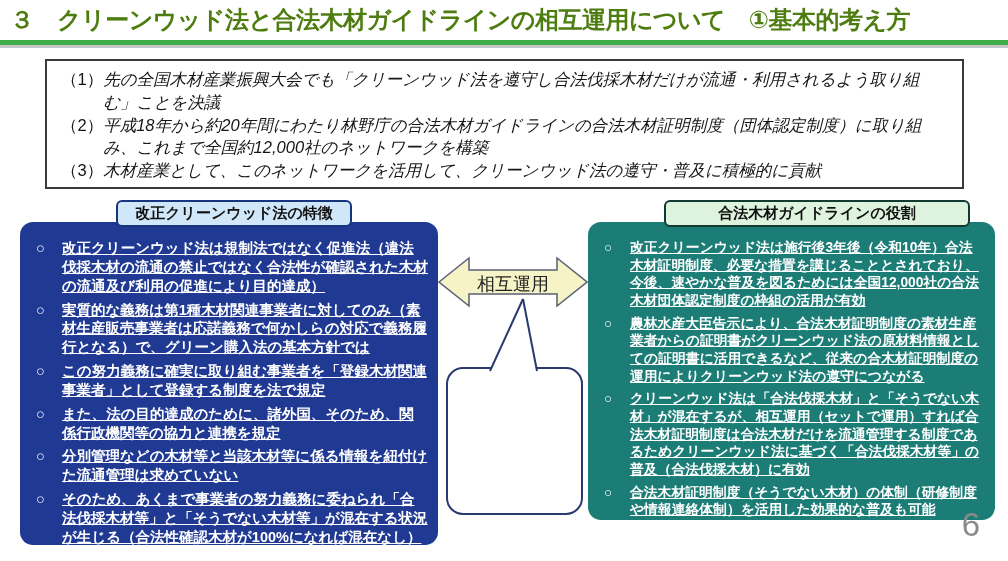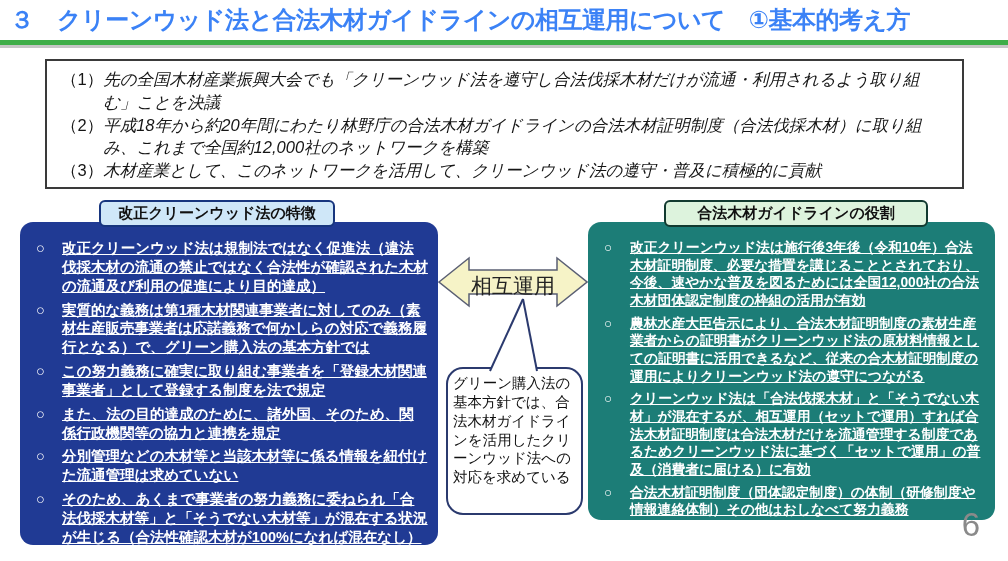--- a/index.html
+++ b/index.html
@@ -2,61 +2,61 @@
 <html><head>
 <meta charset="utf-8">
 <style>
   html,body{margin:0;padding:0;background:#fff;}
   .slide{
     position:relative;width:1008px;height:561px;background:#ffffff;
     font-family:"Liberation Sans","DejaVu Sans",sans-serif;overflow:hidden;
   }
   .title{
     position:absolute;left:10px;top:4px;font-size:24px;font-weight:bold;
-    color:#3b82f6;white-space:nowrap;letter-spacing:-0.5px;
+    color:#4d7c0f;white-space:nowrap;letter-spacing:-0.5px;
   }
   .divider-green{position:absolute;left:0;top:40px;width:1008px;height:5px;background:#3fae49;}
   .divider-gray{position:absolute;left:0;top:45px;width:1008px;height:3px;background:#c6c6c6;}
 
   .summary-box{
     position:absolute;left:45px;top:59px;width:919px;height:130px;
     border:2px solid #3a3a3a;background:#ffffff;box-sizing:border-box;
     padding:7px 14px;font-size:16.5px;line-height:1.38;color:#151515;overflow:hidden;
   }
   .s-item{display:flex;}
   .s-marker{flex:0 0 auto;white-space:pre;}
   .s-text{flex:1;font-style:italic;}
 
   .badge{
     position:absolute;z-index:3;text-align:center;font-weight:bold;font-size:15px;
     color:#101010;box-sizing:border-box;padding:2px 6px;border-radius:6px;white-space:nowrap;
   }
-  .badge-left{left:99px;top:200px;width:236px;background:#cfe7f8;border:2px solid #17357e;}
-  .badge-right{left:664px;top:200px;width:264px;background:#ddf3dd;border:2px solid #123a30;}
+  .badge-left{left:116px;top:200px;width:236px;background:#cfe7f8;border:2px solid #17357e;}
+  .badge-right{left:664px;top:200px;width:306px;background:#ddf3dd;border:2px solid #123a30;}
 
   .panel{
     position:absolute;box-sizing:border-box;border-radius:13px;color:#ffffff;
     font-weight:bold;overflow:hidden;
   }
   .panel-left{
     left:20px;top:222px;width:418px;height:323px;background:#203a94;
     font-size:14.5px;line-height:1.3;padding:17px 10px 8px 10px;
   }
   .panel-right{
     left:588px;top:222px;width:407px;height:298px;background:#1c7d77;
     font-size:13.8px;line-height:1.28;padding:17px 10px 8px 10px;
   }
   .bullet{display:flex;margin-bottom:5px;}
   .mk{flex:0 0 26px;padding-left:6px;}
   .tx{flex:1;text-decoration:underline;}
 
   .center-svg{position:absolute;left:438px;top:222px;width:150px;height:324px;}
   .arrow-label{
     position:absolute;left:455px;top:272px;width:116px;text-align:center;
-    font-size:21px;color:#222222;font-weight:500;
+    font-size:18px;color:#222222;font-weight:500;
   }
   .callout-text{
     position:absolute;left:453px;top:374px;width:126px;
     font-size:14.5px;line-height:1.3;color:#111111;font-weight:500;
   }
   .page-number{
     position:absolute;left:946px;top:506px;width:50px;text-align:center;
     font-size:33px;color:#8a8a8a;
   }
 </style>
@@ -69,21 +69,21 @@
   <div class="divider-green"></div>
   <div class="divider-gray"></div>
 
   <div class="summary-box">
     <div class="s-item">
       <span class="s-marker">（1）</span>
       <span class="s-text">先の全国木材産業振興大会でも「クリーンウッド法を遵守し合法伐採木材だけが流通・利用されるよう取り組む」ことを決議</span>
     </div>
     <div class="s-item">
       <span class="s-marker">（2）</span>
-      <span class="s-text">平成18年から約20年間にわたり林野庁の合法木材ガイドラインの合法木材証明制度（合法伐採木材）に取り組み、これまで全国約12,000社のネットワークを構築</span>
+      <span class="s-text">平成18年から約20年間にわたり林野庁の合法木材ガイドラインの合法木材証明制度（団体認定制度）に取り組み、これまで全国約12,000社のネットワークを構築</span>
     </div>
     <div class="s-item">
       <span class="s-marker">（3）</span>
       <span class="s-text">木材産業として、このネットワークを活用して、クリーンウッド法の遵守・普及に積極的に貢献</span>
     </div>
   </div>
 
   <div class="badge badge-left">改正クリーンウッド法の特徴</div>
   <div class="panel panel-left">
     <div class="bullet">
@@ -117,33 +117,32 @@
     <div class="bullet">
       <span class="mk">○</span>
       <span class="tx">改正クリーンウッド法は施行後3年後（令和10年）合法木材証明制度、必要な措置を講じることとされており、今後、速やかな普及を図るためには全国12,000社の合法木材団体認定制度の枠組の活用が有効</span>
     </div>
     <div class="bullet">
       <span class="mk">○</span>
       <span class="tx">農林水産大臣告示により、合法木材証明制度の素材生産業者からの証明書がクリーンウッド法の原材料情報としての証明書に活用できるなど、従来の合木材証明制度の運用によりクリーンウッド法の遵守につながる</span>
     </div>
     <div class="bullet">
       <span class="mk">○</span>
-      <span class="tx">クリーンウッド法は「合法伐採木材」と「そうでない木材」が混在するが、相互運用（セットで運用）すれば合法木材証明制度は合法木材だけを流通管理する制度であるためクリーンウッド法に基づく「セットで運用」の普及（消費者に届ける）に有効</span>
+      <span class="tx">クリーンウッド法は「合法伐採木材」と「そうでない木材」が混在するが、相互運用（セットで運用）すれば合法木材証明制度は合法木材だけを流通管理する制度であるためクリーンウッド法に基づく「合法伐採木材等」の普及（合法伐採木材）に有効</span>
     </div>
     <div class="bullet">
       <span class="mk">○</span>
-      <span class="tx">合法木材証明制度（団体認定制度）の体制（研修制度や情報連絡体制）その他はおしなべて努力義務</span>
+      <span class="tx">合法木材証明制度（そうでない木材）の体制（研修制度や情報連絡体制）を活用した効果的な普及も可能</span>
     </div>
   </div>
 
   <svg class="center-svg" width="150" height="324" viewBox="0 0 150 324" xmlns="http://www.w3.org/2000/svg">
     <polygon points="1,60 31,36 31,48 119,48 119,36 149,60 119,84 119,72 31,72 31,84" fill="#f6f3c7" stroke="#5a5f73" stroke-width="1.5"></polygon>
     <rect x="9" y="146" width="135" height="146" rx="16" fill="#ffffff" stroke="#2b3a6e" stroke-width="2"></rect>
     <polygon points="85,77 52,150 99,150" fill="#ffffff"></polygon>
     <line x1="85" y1="77" x2="52" y2="149" stroke="#2b3a6e" stroke-width="2"></line>
     <line x1="85" y1="77" x2="99" y2="149" stroke="#2b3a6e" stroke-width="2"></line>
   </svg>
   <div class="arrow-label">相互運用</div>
-  <div class="callout-text">グリーン購入法の基本方針では、合法木材ガイドラインを活用したクリーンウッド法への対応を求めている</div>
 
   <div class="page-number">6</div>
 
 </div>
 
 </body></html>

